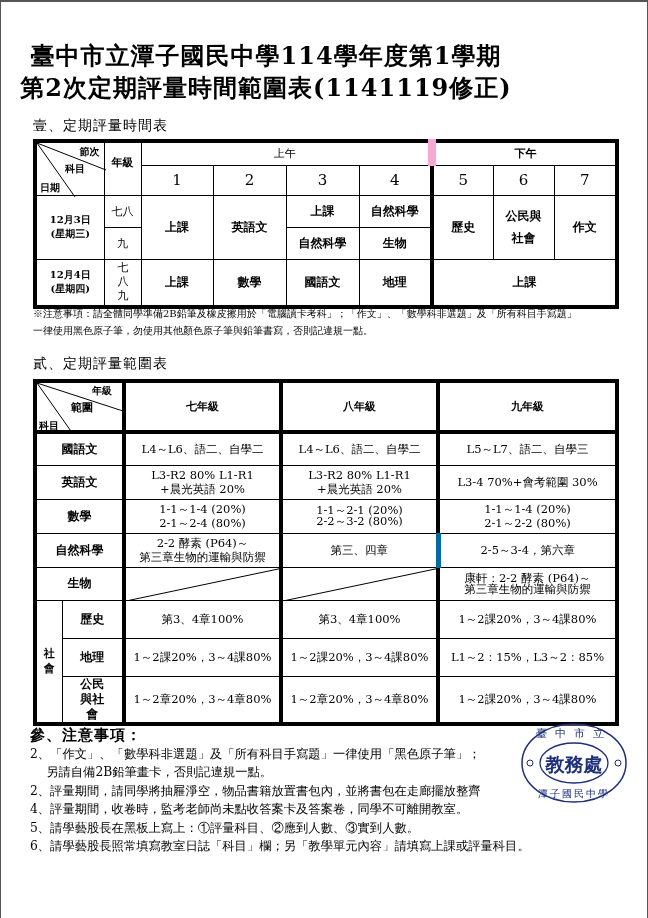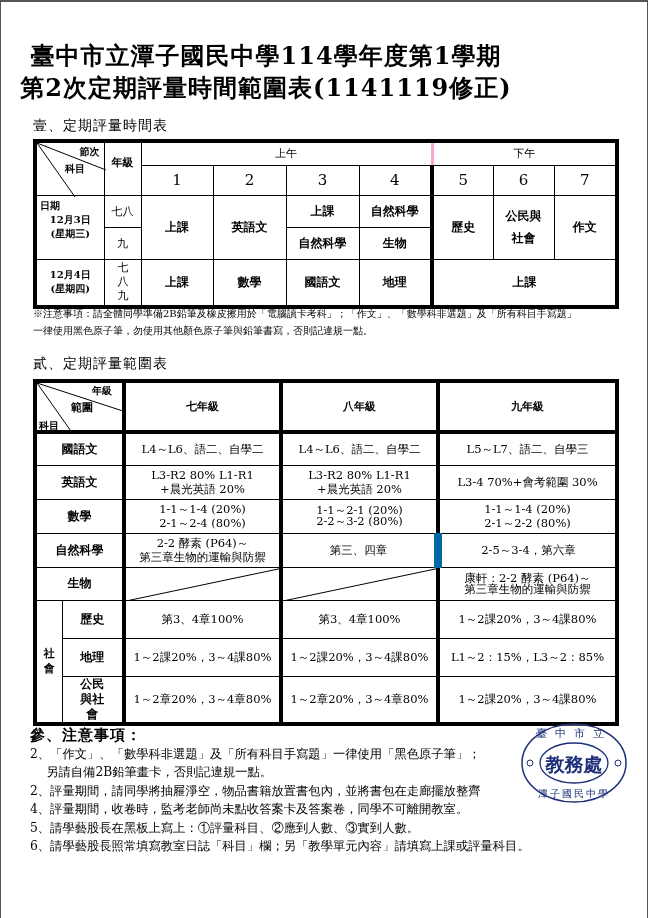--- a/index.html
+++ b/index.html
@@ -46,25 +46,25 @@
   </colgroup>
   <tbody>
       <tr style="height:24px;">
     <td rowspan="2" class="diag">
       <svg width="69" height="54">
             <line x1="0" y1="0" x2="69" y2="27" stroke="#000" stroke-width="1"></line>
             <line x1="0" y1="0" x2="38" y2="54" stroke="#000" stroke-width="1"></line>
           </svg>
       <span class="dl" style="right:4px;top:2px;">節次</span>
       <span class="dl" style="left:28px;top:19px;">科目</span>
-      <span class="dl" style="left:3px;top:56px;">日期</span>
+      <span class="dl" style="left:3px;top:38px;">日期</span>
     </td>
     <td rowspan="2" style="font-size:11px;vertical-align:top;padding-top:12px;">年級</td>
     <td colspan="4" style="font-weight:normal;font-size:11px;">上午</td>
-    <td colspan="3" style="font-weight:normal;font-size:11px;border-left:3px solid #f9a8d4;">下午</td>
+    <td colspan="3" style="font-weight:bold;font-size:11px;border-left:8px solid #f9a8d4;">下午</td>
   </tr>
   <tr style="height:30px;">
     <td class="num">1</td>
     <td class="num">2</td>
     <td class="num">3</td>
     <td class="num">4</td>
     <td class="num" style="border-left:4px solid #000;">5</td>
     <td class="num">6</td>
     <td class="num">7</td>
   </tr>
@@ -152,21 +152,21 @@
 2-1～2-4 (80%)</td>
     <td class="nrm" style="border-right:4px solid #000;white-space:pre-line;line-height:11px;">1-1～2-1 (20%)
 2-2～3-2 (80%)</td>
     <td class="nrm" style="white-space:pre-line;">1-1～1-4 (20%)
 2-1～2-2 (80%)</td>
   </tr>
   <tr style="height:34px;">
     <td colspan="2" style="border-right:4px solid #000;">自然科學</td>
     <td class="nrm" style="border-right:4px solid #000;white-space:pre-line;">2-2 酵素 (P64)～
 第三章生物的運輸與防禦</td>
-    <td class="nrm" style="border-right:8px solid #0369a1;text-align:center;">第三、四章</td>
+    <td class="nrm" style="border-right:5px solid #0369a1;text-align:center;">第三、四章</td>
     <td class="nrm">2-5～3-4，第六章</td>
   </tr>
   <tr style="height:33px;">
     <td colspan="2" style="border-right:4px solid #000;">生物</td>
     <td class="diag" style="border-right:4px solid #000;">
       <svg width="157" height="33">
             <line x1="0" y1="33" x2="157" y2="0" stroke="#000" stroke-width="1"></line>
           </svg>
     </td>
     <td class="diag" style="border-right:4px solid #000;">

